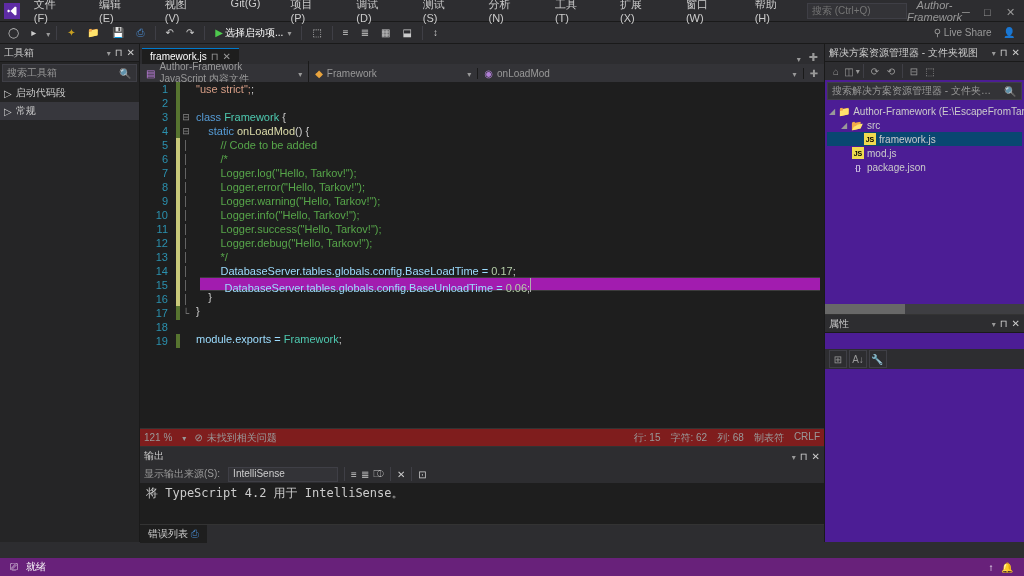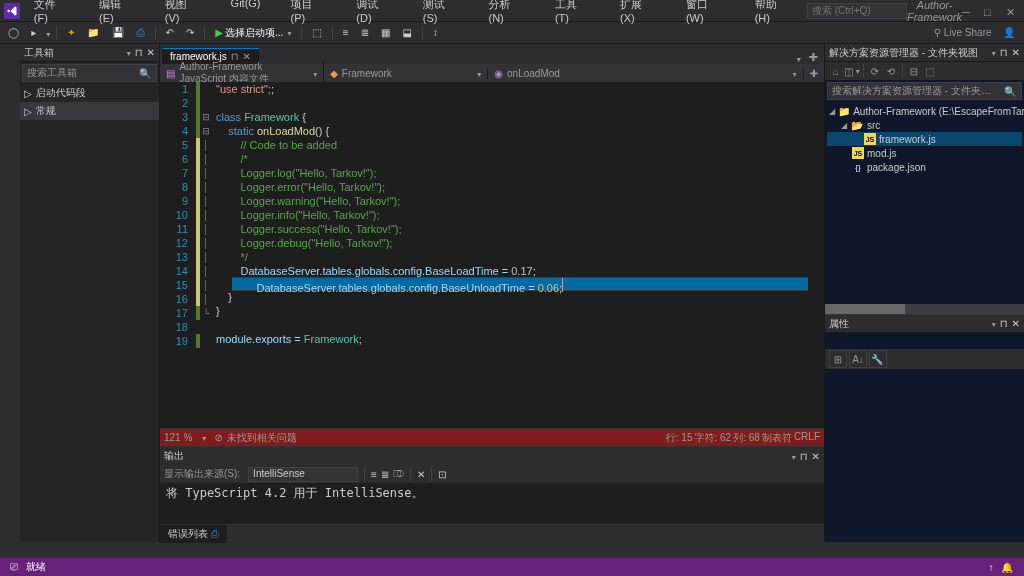--- a/index.html
+++ b/index.html
@@ -18,21 +18,21 @@
 .toolbar { height: 22px; background: #2d2d30; display: flex; align-items: center; padding: 0 4px; gap: 4px; border-bottom: 1px solid #1a1a1a; }
 .tb-sep { width: 1px; height: 14px; background: #3f3f46; margin: 0 2px; }
 .tb-btn { padding: 1px 4px; font-size: 10px; color: #ccc; display: flex; align-items: center; gap: 2px; }
 .run-btn { color: #fff; }
 .run-arrow { color: #4EC94E; }
 .spacer { flex: 1; }
 .live-share { color: #999; font-size: 10px; padding: 0 4px; }
 
 .main { display: flex; height: 498px; }
 
-.left-panel { width: 140px; background: #252526; border-right: 1px solid #1a1a1a; display: flex; flex-direction: column; margin-left: 20px; }
+.left-panel { width: 140px; background: #252526; border-right: 1px solid #1a1a1a; display: flex; flex-direction: column; }
 .panel-header { height: 18px; background: #2d2d30; display: flex; align-items: center; padding: 0 4px; font-size: 10px; border-bottom: 1px solid #1a1a1a; }
 .panel-search { height: 18px; background: #333337; border: 1px solid #3f3f46; margin: 2px; padding: 0 4px; font-size: 10px; color: #999; display: flex; align-items: center; justify-content: space-between; }
 .tree-item { padding: 2px 4px; font-size: 10px; display: flex; align-items: center; gap: 4px; }
 .tree-item.selected { background: #37373d; }
 
 .center { flex: 1; display: flex; flex-direction: column; background: #1e1e1e; }
 .tabs-row { height: 20px; background: #2d2d30; display: flex; align-items: flex-end; padding: 0 2px; }
 .tab { padding: 2px 8px; background: #1e1e1e; color: #fff; font-size: 10px; display: flex; align-items: center; gap: 4px; border-top: 1px solid #007acc; }
 .tab-close { color: #999; cursor: pointer; }
 .tab-pin { color: #999; }
@@ -48,46 +48,46 @@
 .gutter { width: 36px; background: #1e1e1e; text-align: right; padding-right: 8px; color: #2b91af; user-select: none; }
 .gutter-line { height: 14px; line-height: 14px; }
 .fold { width: 12px; color: #888; }
 .fold-line { height: 14px; line-height: 14px; text-align: center; font-size: 9px; }
 .change-bar { width: 4px; }
 .change-bar div { height: 14px; }
 .change-bar .saved { background: #577430; }
 .change-bar .unsaved { background: #c9c97a; }
 .code { flex: 1; padding-left: 4px; }
 .code-line { height: 14px; line-height: 14px; white-space: pre; }
-.code-line.highlight { background: #0369a1; border: 1px solid #3c3c3c; border-left: none; border-right: none; margin: -1px 16px; }
+.code-line.highlight { background: #a21caf; border: 1px solid #3c3c3c; border-left: none; border-right: none; margin: -1px 4px; }
 .str { color: #d69d85; }
 .kw { color: #569cd6; }
 .cls { color: #4ec9b0; }
 .fn { color: #dcdcaa; }
 .cmt { color: #57a64a; }
 .num { color: #b5cea8; }
 .id { color: #9cdcfe; }
 .punc { color: #ccc; }
 
 .editor-status { height: 18px; background: #7f1d1d; border-top: 1px solid #333; display: flex; align-items: center; font-size: 10px; color: #999; padding: 0 4px; }
 .es-left { display: flex; align-items: center; gap: 8px; }
 .no-issues::before { content: "⊘"; color: #999; margin-right: 4px; }
 .es-spacer { flex: 1; }
-.es-right { display: flex; gap: 2px; }
+.es-right { display: flex; gap: 10px; }
 
 .output-panel { height: 96px; background: #1e1e1e; border-top: 1px solid #333; display: flex; flex-direction: column; }
 .out-header { height: 18px; background: #2d2d30; display: flex; align-items: center; padding: 0 4px; font-size: 10px; }
 .out-toolbar { height: 18px; background: #2d2d30; display: flex; align-items: center; padding: 0 4px; font-size: 10px; gap: 4px; }
 .out-src { color: #999; }
 .out-select { background: #333337; border: 1px solid #3f3f46; padding: 0 4px; margin-left: 4px; width: 110px; height: 15px; font-size: 10px; color: #ccc; }
 .out-content { flex: 1; padding: 2px 6px; font-family: Consolas, monospace; font-size: 12px; color: #ccc; }
 .bottom-tabs { height: 18px; background: #2d2d30; display: flex; align-items: center; font-size: 10px; border-top: 1px solid #333; }
 .btab { padding: 2px 8px; background: #1e1e1e; }
 
-.right-panel { width: 200px; background: #0f172a; border-left: 1px solid #1a1a1a; display: flex; flex-direction: column; }
+.right-panel { width: 200px; background: #4c1d95; border-left: 1px solid #1a1a1a; display: flex; flex-direction: column; }
 .sol-toolbar { height: 18px; background: #2d2d30; display: flex; align-items: center; padding: 0 4px; gap: 2px; }
 .sol-icon { width: 14px; height: 14px; display: inline-flex; align-items: center; justify-content: center; font-size: 10px; color: #999; }
 .sol-tree { padding: 2px; font-size: 10px; overflow: hidden; }
 .sol-item { display: flex; align-items: center; gap: 3px; padding: 1px 2px; height: 14px; white-space: nowrap; }
 .sol-item.selected { background: #094771; }
 .sol-arrow { width: 8px; color: #999; font-size: 8px; }
 .sol-fileicon { width: 12px; height: 12px; display: inline-flex; align-items: center; justify-content: center; }
 .js-icon { background: #f0db4f; color: #000; font-size: 7px; font-weight: bold; }
 .json-icon { color: #fff; font-size: 8px; }
 .folder-icon { color: #dcb67a; }

